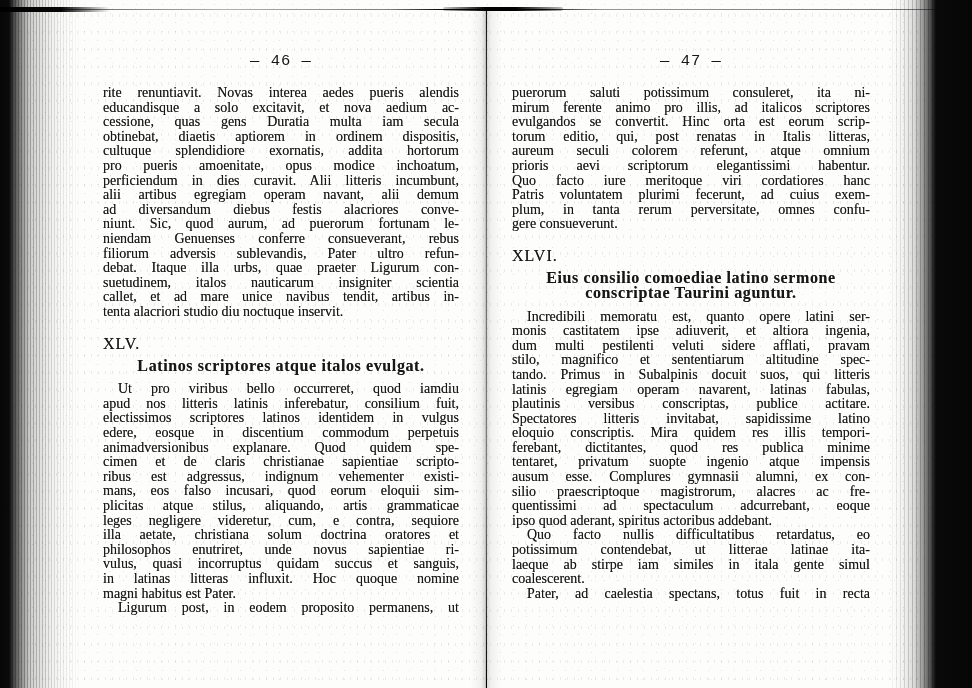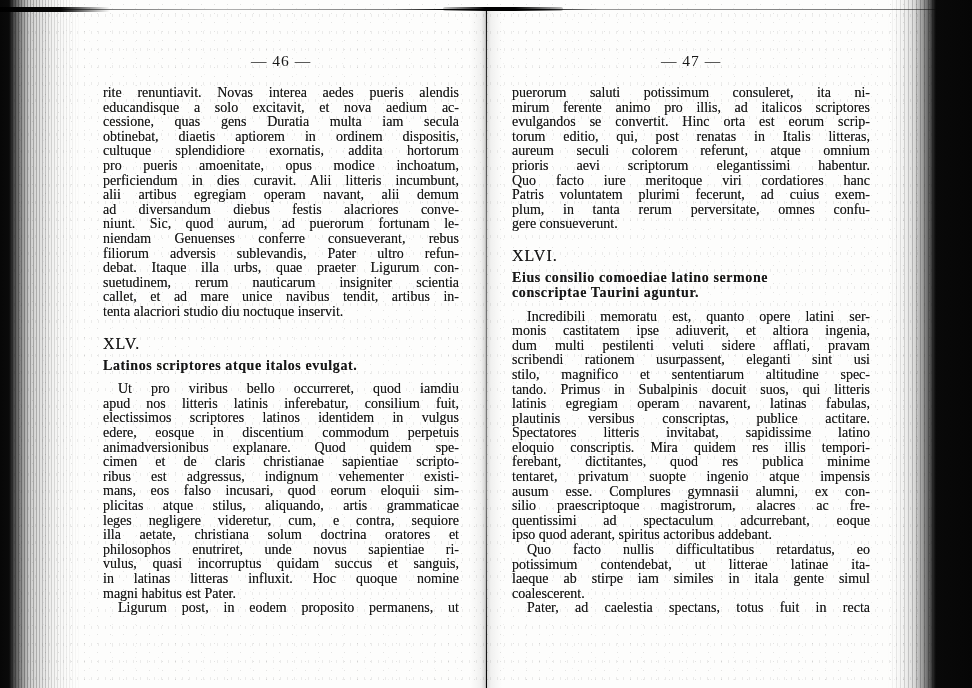--- a/index.html
+++ b/index.html
@@ -62,37 +62,37 @@
     position:absolute;left:443px;top:7px;width:120px;height:4px;z-index:4;
     background:linear-gradient(90deg,rgba(0,0,0,.2),#000 35%,#000 60%,rgba(0,0,0,.25));
     border-radius:2px;
   }
   
   .page{position:absolute;top:52px;z-index:1;}
   .page.left{left:103px;width:356px;}
   .page.right{left:512px;width:358px;}
   .page-number{
     text-align:center;font-size:15.5px;letter-spacing:1px;
-    margin-bottom:15px;height:19px;
+    margin-bottom:15px;height:19px;font-family:Liberation Mono, monospace;
   }
   .page-body{font-size:14px;line-height:14.6px;}
   .line{
     text-align:justify;text-align-last:justify;
     text-shadow:0 0 .4px rgba(0,0,0,.55);
     white-space:nowrap;
   }
   .line.end{text-align-last:left;}
   .line.first{text-indent:15px;}
   .section-number{
     text-align:left;font-size:16px;letter-spacing:1px;
     margin-top:16px;margin-bottom:7px;line-height:16px;
     text-shadow:0 0 .4px rgba(0,0,0,.55);
   }
   .section-title{
-    font-weight:bold;font-size:14px;line-height:14.8px;
+    text-align:center;font-weight:bold;font-size:16px;line-height:14.8px;
     letter-spacing:.6px;margin-bottom:9px;
     text-shadow:0 0 .4px rgba(0,0,0,.45);
   }
 </style>
 </head>
 <body>
 
 <div id="spread">
 
   <div class="gutter"></div>
@@ -110,21 +110,21 @@
           <div class="line">obtinebat, diaetis aptiorem in ordinem dispositis,</div>
           <div class="line">cultuque splendidiore exornatis, addita hortorum</div>
           <div class="line">pro pueris amoenitate, opus modice inchoatum,</div>
           <div class="line">perficiendum in dies curavit. Alii litteris incumbunt,</div>
           <div class="line">alii artibus egregiam operam navant, alii demum</div>
           <div class="line">ad diversandum diebus festis alacriores conve-</div>
           <div class="line">niunt. Sic, quod aurum, ad puerorum fortunam le-</div>
           <div class="line">niendam Genuenses conferre consueverant, rebus</div>
           <div class="line">filiorum adversis sublevandis, Pater ultro refun-</div>
           <div class="line">debat. Itaque illa urbs, quae praeter Ligurum con-</div>
-          <div class="line">suetudinem, rerum nauticarum insigniter scientia</div>
+          <div class="line">suetudinem, italos nauticarum insigniter scientia</div>
           <div class="line">callet, et ad mare unice navibus tendit, artibus in-</div>
           <div class="line end">tenta alacriori studio diu noctuque inservit.</div>
         </div>
         <div class="section-number">XLV.</div>
         <div class="section-title">
           <div>Latinos scriptores atque italos evulgat.</div>
         </div>
         <div class="para">
           <div class="line first">Ut pro viribus bello occurreret, quod iamdiu</div>
           <div class="line">apud nos litteris latinis inferebatur, consilium fuit,</div>
@@ -165,21 +165,20 @@
         </div>
         <div class="section-number">XLVI.</div>
         <div class="section-title">
           <div>Eius consilio comoediae latino sermone</div>
           <div>conscriptae Taurini aguntur.</div>
         </div>
         <div class="para">
           <div class="line first">Incredibili memoratu est, quanto opere latini ser-</div>
           <div class="line">monis castitatem ipse adiuverit, et altiora ingenia,</div>
           <div class="line">dum multi pestilenti veluti sidere afflati, pravam</div>
-          <div class="line">scribendi rationem usurpassent, eleganti sint usi</div>
           <div class="line">stilo, magnifico et sententiarum altitudine spec-</div>
           <div class="line">tando. Primus in Subalpinis docuit suos, qui litteris</div>
           <div class="line">latinis egregiam operam navarent, latinas fabulas,</div>
           <div class="line">plautinis versibus conscriptas, publice actitare.</div>
           <div class="line">Spectatores litteris invitabat, sapidissime latino</div>
           <div class="line">eloquio conscriptis. Mira quidem res illis tempori-</div>
           <div class="line">ferebant, dictitantes, quod res publica minime</div>
           <div class="line">tentaret, privatum suopte ingenio atque impensis</div>
           <div class="line">ausum esse. Complures gymnasii alumni, ex con-</div>
           <div class="line">silio praescriptoque magistrorum, alacres ac fre-</div>

